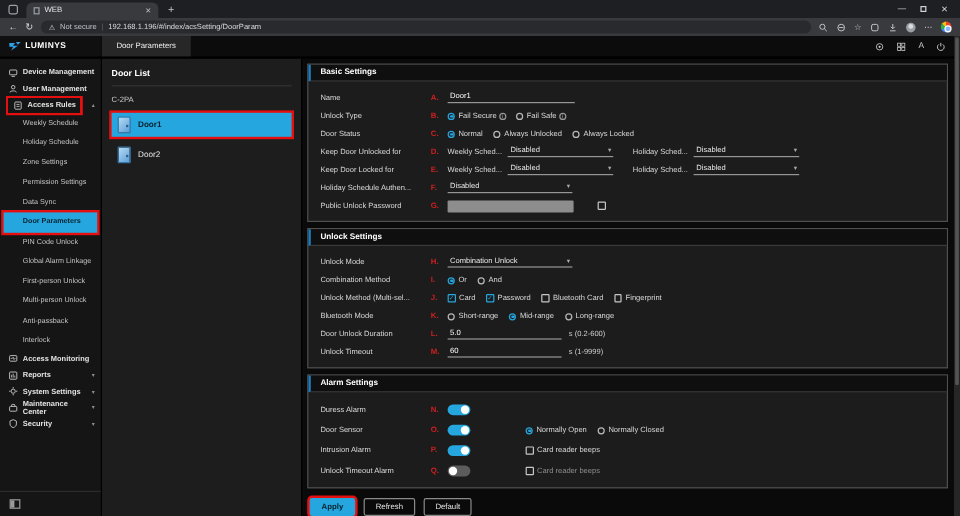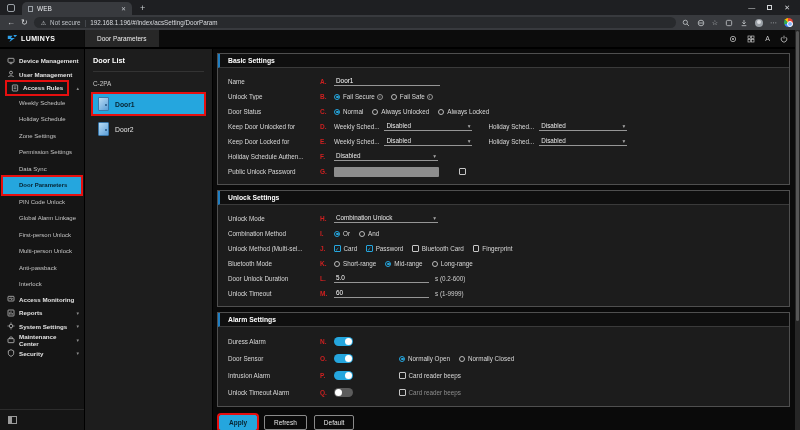--- a/index.html
+++ b/index.html
@@ -44,21 +44,21 @@
   .nav-item .chev { margin-left:auto; color:#8f8f8f; font-size:5px; font-weight:normal; }
   .ar-box { display:flex; align-items:center; gap:4px; padding:2px 4px; box-shadow:0 0 0 2px #e60f0f; }
   .nav-sub { height:16.5px; display:flex; align-items:center; padding-left:19px; color:#c4c4c4; font-size:6px; }
   .nav-sub.selected { background:#25a6de; color:#07222f; font-weight:bold; margin:0 3px; padding-left:16px; box-shadow:0 0 0 2px #e60f0f; }
   .side-bottom { position:absolute; left:0; right:0; bottom:0; height:21px; border-top:1px solid #2c2c2c; display:flex; align-items:center; padding-left:8px; }
   .collapse-ic { width:9px; height:8px; border:1px solid #9a9a9a; position:relative; }
   .collapse-ic::after { content:""; position:absolute; left:0; top:0; bottom:0; width:3px; background:#9a9a9a; }
   .nico { color:#cfcfcf; flex-shrink:0; }
 
   
-  .doorlist { width:128px; background:#1d1d1d; border-left:1px solid #000; padding:7px 8px; flex-shrink:0; }
+  .doorlist { width:167px; background:#1d1d1d; border-left:1px solid #000; padding:7px 8px; flex-shrink:0; }
   .dl-title { color:#fff; font-size:7.3px; font-weight:bold; padding-bottom:6px; border-bottom:1px solid #333; }
   .dl-group { color:#cbcbcb; font-size:6.4px; margin:8px 0 7px; }
   .door-item { height:20px; display:flex; align-items:center; gap:6px; padding:0 5px; margin-bottom:5px; font-size:6.8px; color:#e6e6e6; }
   .door-item.selected { background:#25a6de; color:#07222f; font-weight:bold; box-shadow:0 0 0 2px #e60f0f; }
   .door-icon { width:11px; height:14px; background:linear-gradient(135deg,#b9dcf4,#5b9ed7); border:1px solid #3976a8; border-radius:1px; position:relative; flex-shrink:0; }
   .door-icon::after { content:""; position:absolute; right:1.5px; top:6px; width:1.5px; height:1.5px; border-radius:50%; background:#2b5f8c; }
 
   
   .main { flex:1; background:#0a0a0a; padding:4px 10px 0 4px; display:flex; flex-direction:column; border-left:1px solid #000; }
   .panel { border:1px solid #4f4f4f; background:#1c1c1c; margin-bottom:5px; }

